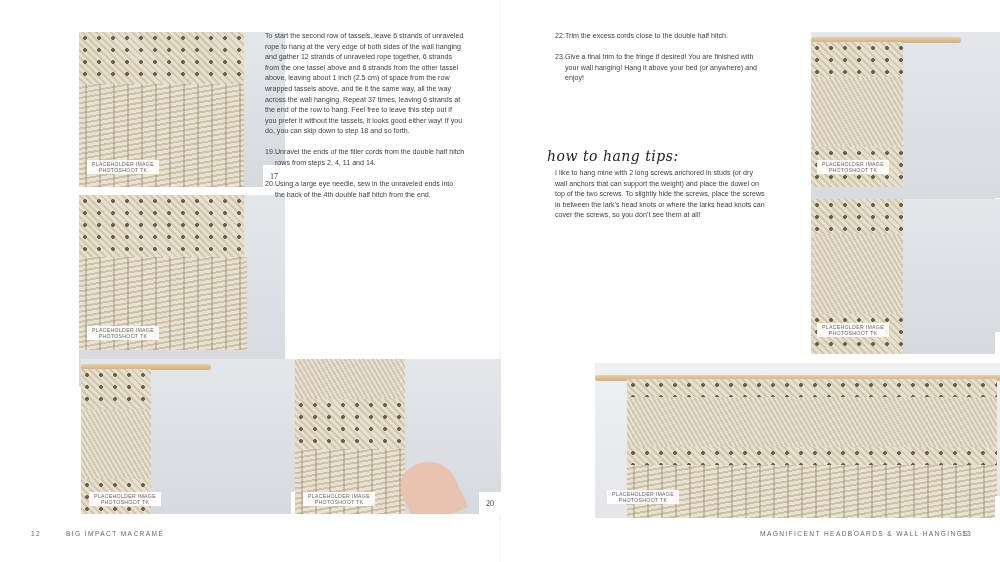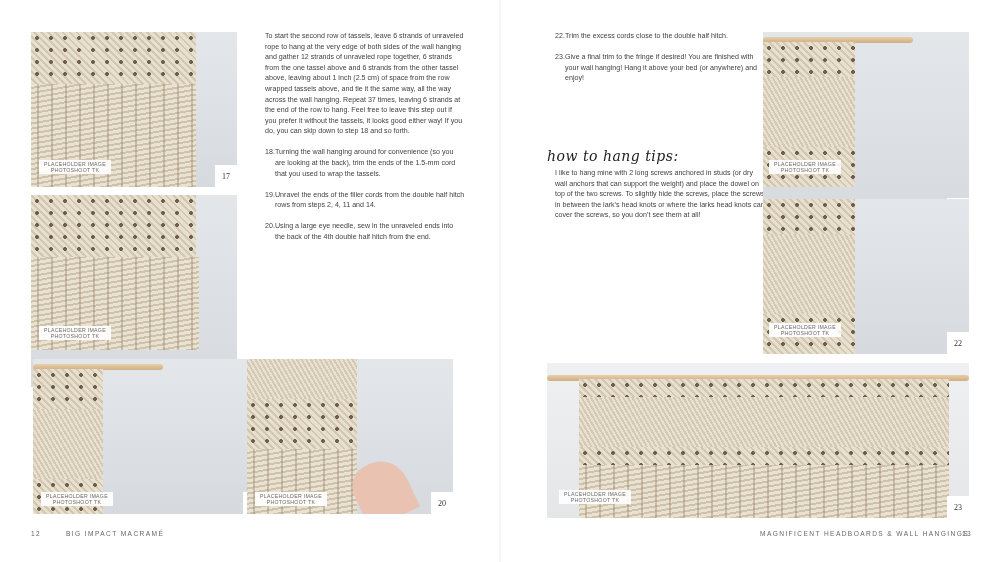--- a/index.html
+++ b/index.html
@@ -2,21 +2,21 @@
 <html><head>
 <meta charset="utf-8">
 <style>
   html, body { margin:0; padding:0; }
   body { width:1000px; height:562px; background:#ffffff; position:relative; overflow:hidden;
          font-family:"Liberation Sans", sans-serif; color:#3a3a3a; }
   .spread { position:absolute; left:0; top:0; width:1000px; height:562px; background:#fff; }
   .gutter { position:absolute; left:499px; top:0; width:2px; height:562px;
             background:linear-gradient(90deg, rgba(0,0,0,0.02), rgba(0,0,0,0.05), rgba(0,0,0,0.02)); }
 
-  .photo { position:absolute; overflow:hidden; background:#ec4899; }
+  .photo { position:absolute; overflow:hidden; background:#ec4899;margin-left:48px; }
   .photo .bg { position:absolute; inset:0; }
   .ph-label { position:absolute; background:rgba(255,255,255,0.92); color:#6a6a6a;
               font-size:5.2px; line-height:6px; text-align:center; letter-spacing:0.3px;
               padding:1px 3px; width:66px; text-transform:uppercase; }
   .ph-label span { display:block; }
   .num-box { position:absolute; right:0; bottom:0; width:22px; height:22px; background:#fff;
              font-size:8px; color:#333; display:flex; align-items:center; justify-content:center;
              font-family:"Liberation Serif", serif; }
 
   
@@ -101,24 +101,20 @@
     <div class="ph-label" style="left:8px;top:133px;">
       <span>PLACEHOLDER IMAGE</span>
       <span>PHOTOSHOOT TK</span>
     </div>
     <div class="num-box">20</div>
   </div>
 
   <div class="text-block" style="left:257px;top:31px;width:200px;">
     <p style="margin-bottom:10.5px;">To start the second row of tassels, leave 6 strands of unraveled rope to hang at the very edge of both sides of the wall hanging and gather 12 strands of unraveled rope together, 6 strands from the one tassel above and 6 strands from the other tassel above, leaving about 1 inch (2.5 cm) of space from the row wrapped tassels above, and tie it the same way, all the way across the wall hanging. Repeat 37 times, leaving 6 strands at the end of the row to hang. Feel free to leave this step out if you prefer it without the tassels, it looks good either way! If you do, you can skip down to step 18 and so forth.</p>
     <div class="step">
-      <span class="n">18.</span>
-      <span class="t">Turning the wall hanging around for convenience (so you are looking at the back), trim the ends of the 1.5-mm cord that you used to wrap the tassels.</span>
-    </div>
-    <div class="step">
       <span class="n">19.</span>
       <span class="t">Unravel the ends of the filler cords from the double half hitch rows from steps 2, 4, 11 and 14.</span>
     </div>
     <div class="step">
       <span class="n">20.</span>
       <span class="t">Using a large eye needle, sew in the unraveled ends into the back of the 4th double half hitch from the end.</span>
     </div>
   </div>
 
   <div class="footer" style="left:31px;">12</div>

